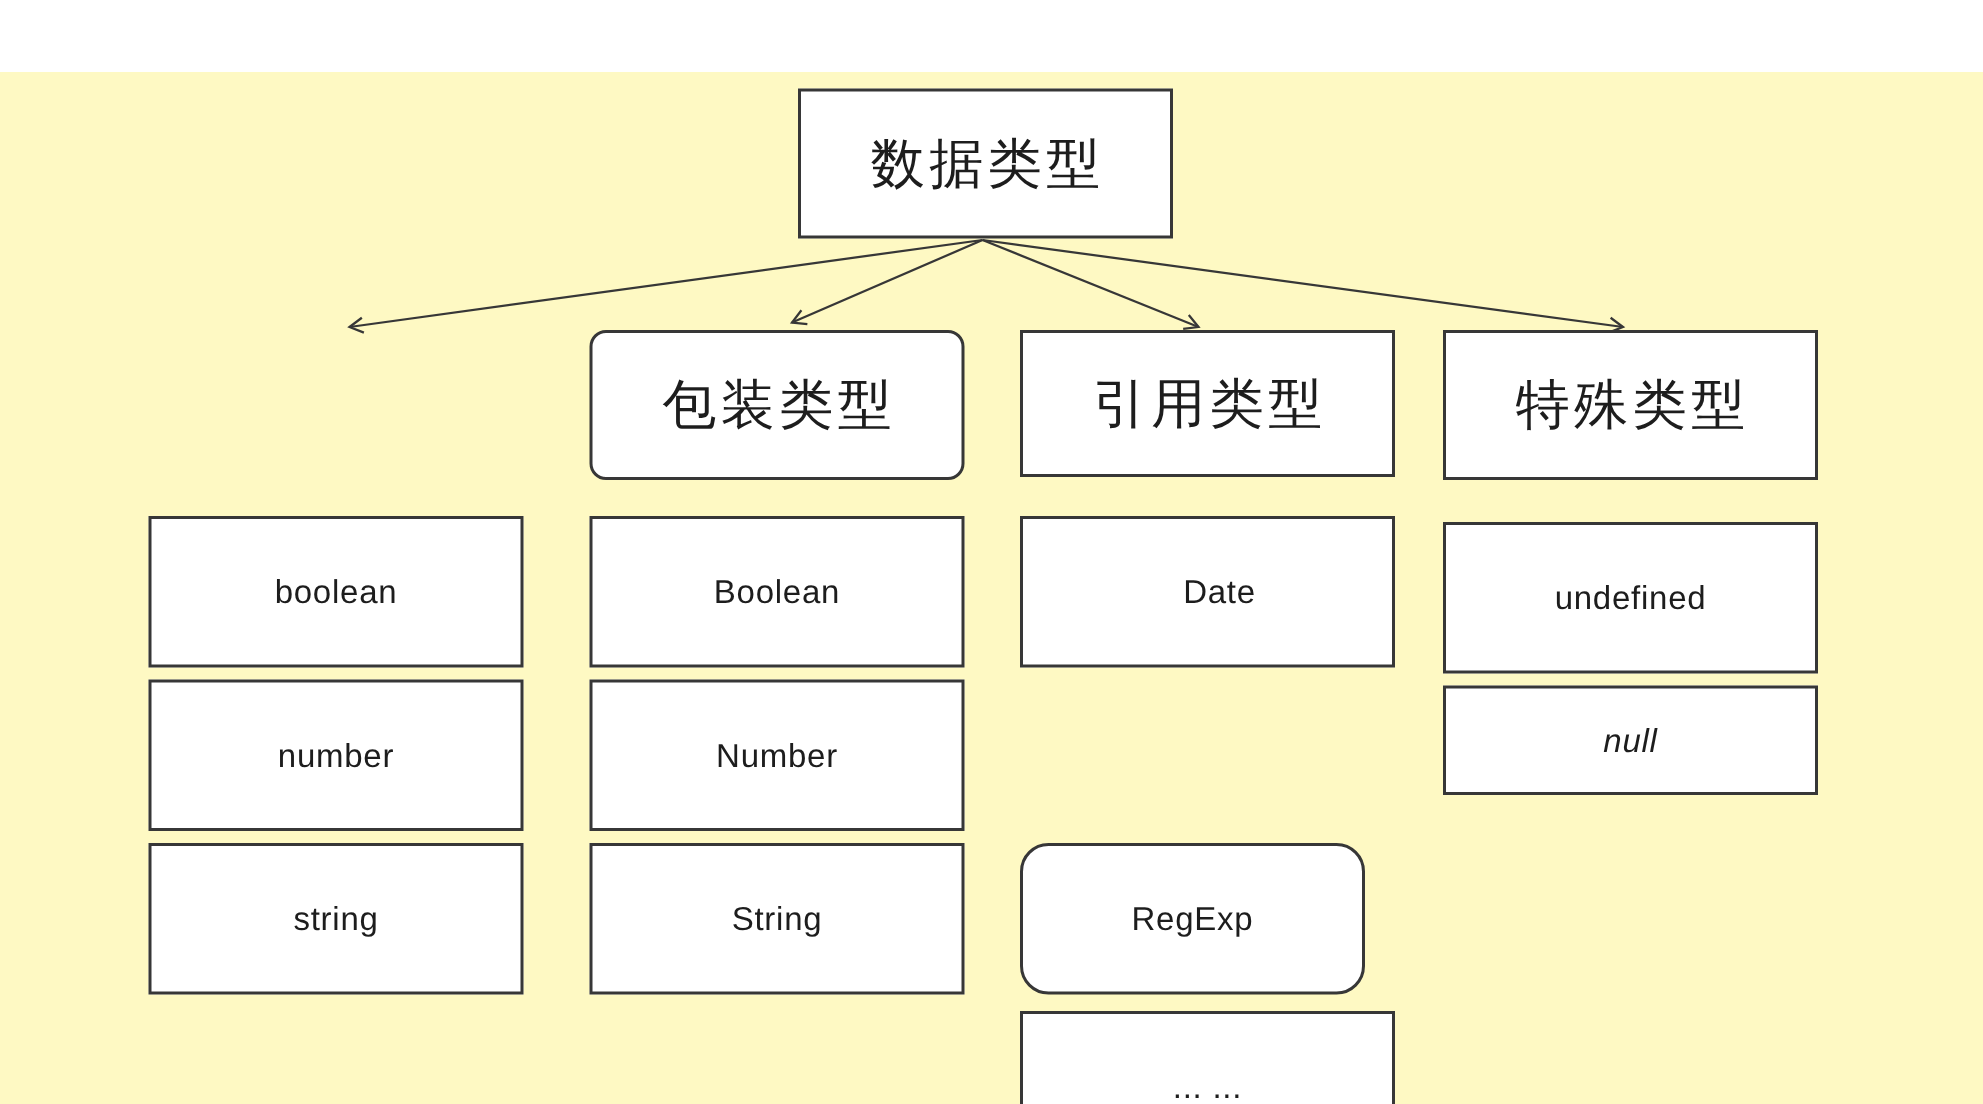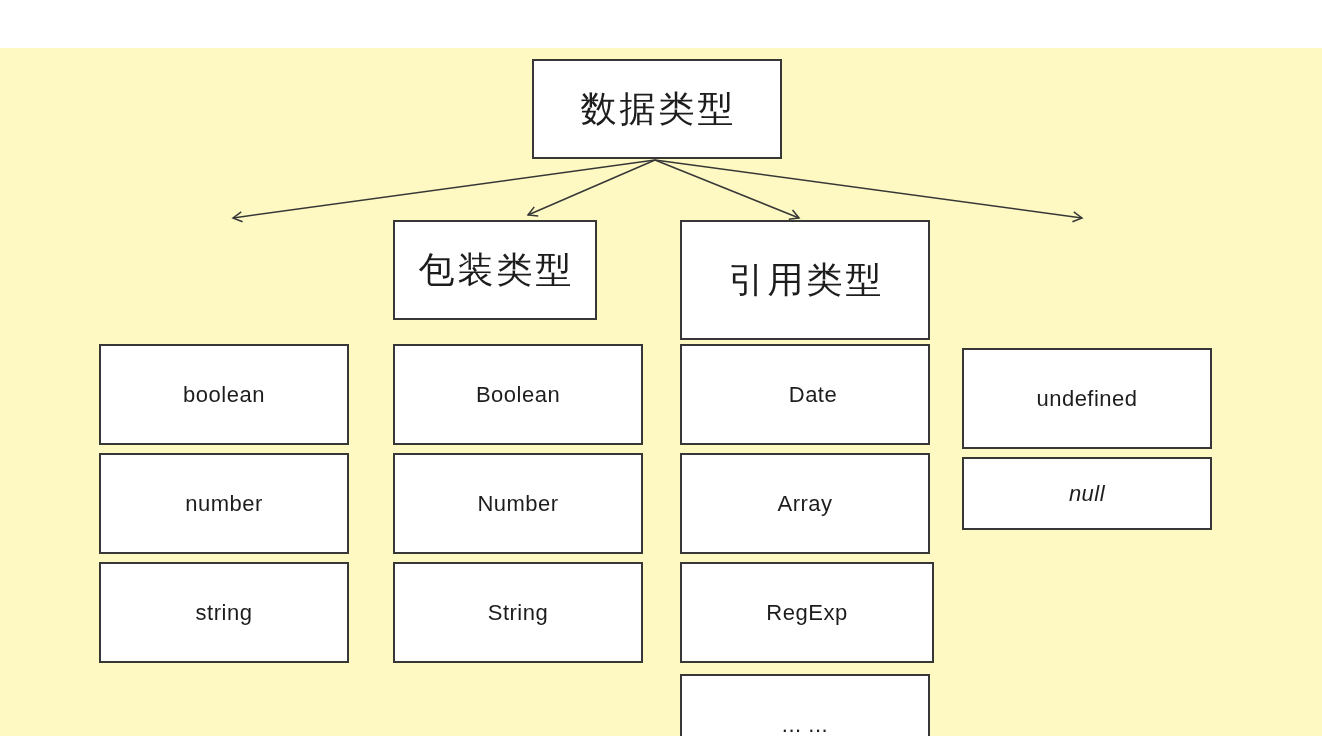--- a/index.html
+++ b/index.html
@@ -40,33 +40,33 @@
     padding-left: 3px; 
   }
   .leaf {
     font-size: 22px;
     letter-spacing: 0.5px;
   }
   
   .pos-root   { left: 532px; top: 11px;  width: 250px; height: 100px; }
   
   .pos-h0 { left: 99px;  top: 172px; width: 250px; height: 100px; }
-  .pos-h1 { left: 393px; top: 172px; width: 204px; height: 100px; }
-  .pos-h2 { left: 680px; top: 172px; width: 250px; height: 120px; }
+  .pos-h1 { left: 393px; top: 172px; width: 250px; height: 100px; border-radius: 11px; }
+  .pos-h2 { left: 680px; top: 172px; width: 250px; height: 98px; }
   .pos-h3 { left: 962px; top: 172px; width: 250px; height: 100px; }
   
   .pos-c0r0 { left: 99px;  top: 296px; width: 250px; height: 101px; }
   .pos-c0r1 { left: 99px;  top: 405px; width: 250px; height: 101px; }
   .pos-c0r2 { left: 99px;  top: 514px; width: 250px; height: 101px; }
   .pos-c1r0 { left: 393px; top: 296px; width: 250px; height: 101px; }
   .pos-c1r1 { left: 393px; top: 405px; width: 250px; height: 101px; }
   .pos-c1r2 { left: 393px; top: 514px; width: 250px; height: 101px; }
   .pos-c2r0 { left: 680px; top: 296px; width: 250px; height: 101px; padding-left: 16px; }
   .pos-c2r1 { left: 680px; top: 405px; width: 250px; height: 101px; }
-  .pos-c2r2 { left: 680px; top: 514px; width: 254px; height: 101px; }
+  .pos-c2r2 { left: 680px; top: 514px; width: 230px; height: 101px; border-radius: 19px; }
   .pos-c2r3 { left: 680px; top: 626px; width: 250px; height: 101px; }
   .pos-c3r0 { left: 962px; top: 300px; width: 250px; height: 101px; }
   .pos-c3r1 { left: 962px; top: 409px; width: 250px; height: 73px; font-style: italic; }
 </style>
 </head>
 <body>
 
 <div class="canvas">
 
   <svg class="arrows" viewBox="0 0 1322 736" xmlns="http://www.w3.org/2000/svg">
@@ -78,30 +78,30 @@
     <line x1="655" y1="112" x2="233" y2="170" stroke="#373737" stroke-width="1.5" marker-end="url(#arrowhead)"></line>
     <line x1="655" y1="112" x2="528" y2="167" stroke="#373737" stroke-width="1.5" marker-end="url(#arrowhead)"></line>
     <line x1="655" y1="112" x2="799" y2="170" stroke="#373737" stroke-width="1.5" marker-end="url(#arrowhead)"></line>
     <line x1="655" y1="112" x2="1082" y2="170" stroke="#373737" stroke-width="1.5" marker-end="url(#arrowhead)"></line>
   </svg>
 
   <div class="box cn pos-root">数据类型</div>
 
   <div class="box cn pos-h1">包装类型</div>
   <div class="box cn pos-h2">引用类型</div>
+  <div class="box cn pos-h3">特殊类型</div>
 
   <div class="box leaf pos-c0r0">boolean</div>
   <div class="box leaf pos-c0r1">number</div>
   <div class="box leaf pos-c0r2">string</div>
 
   <div class="box leaf pos-c1r0">Boolean</div>
   <div class="box leaf pos-c1r1">Number</div>
   <div class="box leaf pos-c1r2">String</div>
 
   <div class="box leaf pos-c2r0">Date</div>
-  <div class="box leaf pos-c2r1">Array</div>
   <div class="box leaf pos-c2r2">RegExp</div>
   <div class="box leaf pos-c2r3">... ...</div>
 
   <div class="box leaf pos-c3r0">undefined</div>
   <div class="box leaf pos-c3r1">null</div>
 
 </div>
 
 </body></html>

